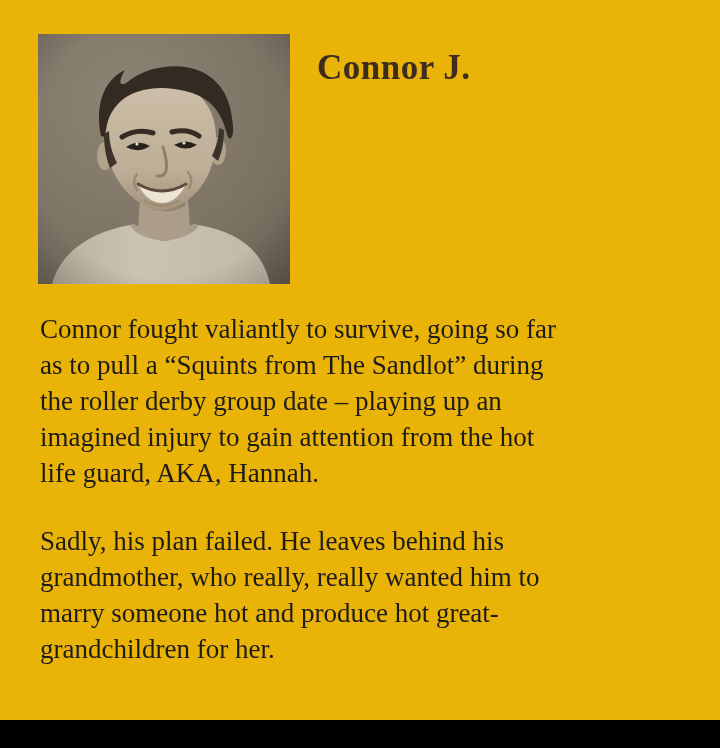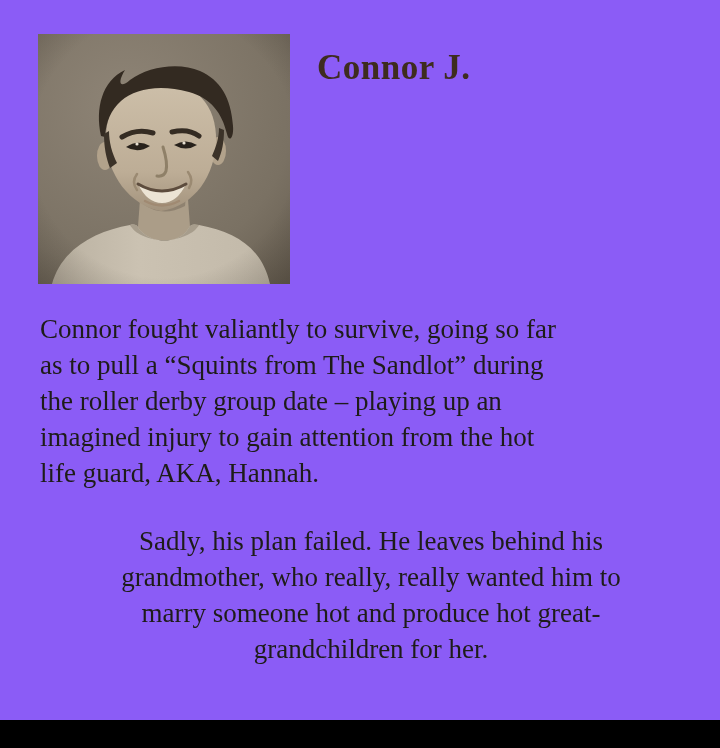--- a/index.html
+++ b/index.html
@@ -4,21 +4,21 @@
 <style>
   html, body { margin: 0; padding: 0; }
   body {
     width: 720px; height: 748px;
     font-family: "Liberation Serif", "DejaVu Serif", serif;
     overflow: hidden;
   }
   .page {
     position: relative;
     width: 720px; height: 748px;
-    background: #8b5cf6;
+    background: #eab308;
   }
   .photo {
     position: absolute;
     left: 38px; top: 34px;
     width: 252px; height: 250px;
     overflow: hidden;
   }
   .photo svg { display: block; width: 100%; height: 100%; }
   .profile-name {
     position: absolute;
@@ -35,21 +35,21 @@
     left: 40px; top: 311px;
     width: 662px;
   }
   .bio p {
     margin: 0 0 32px 0;
     font-size: 27px;
     line-height: 36px;
     color: #1e1c19;
     white-space: pre-line;
   }
-  .bio p:last-child { margin-bottom: 0; text-align: center; }
+  .bio p:last-child { margin-bottom: 0; }
   .bottom-bar {
     position: absolute;
     left: 0; bottom: 0;
     width: 720px; height: 28px;
     background: #000000;
   }
 </style>
 </head>
 <body>
 

